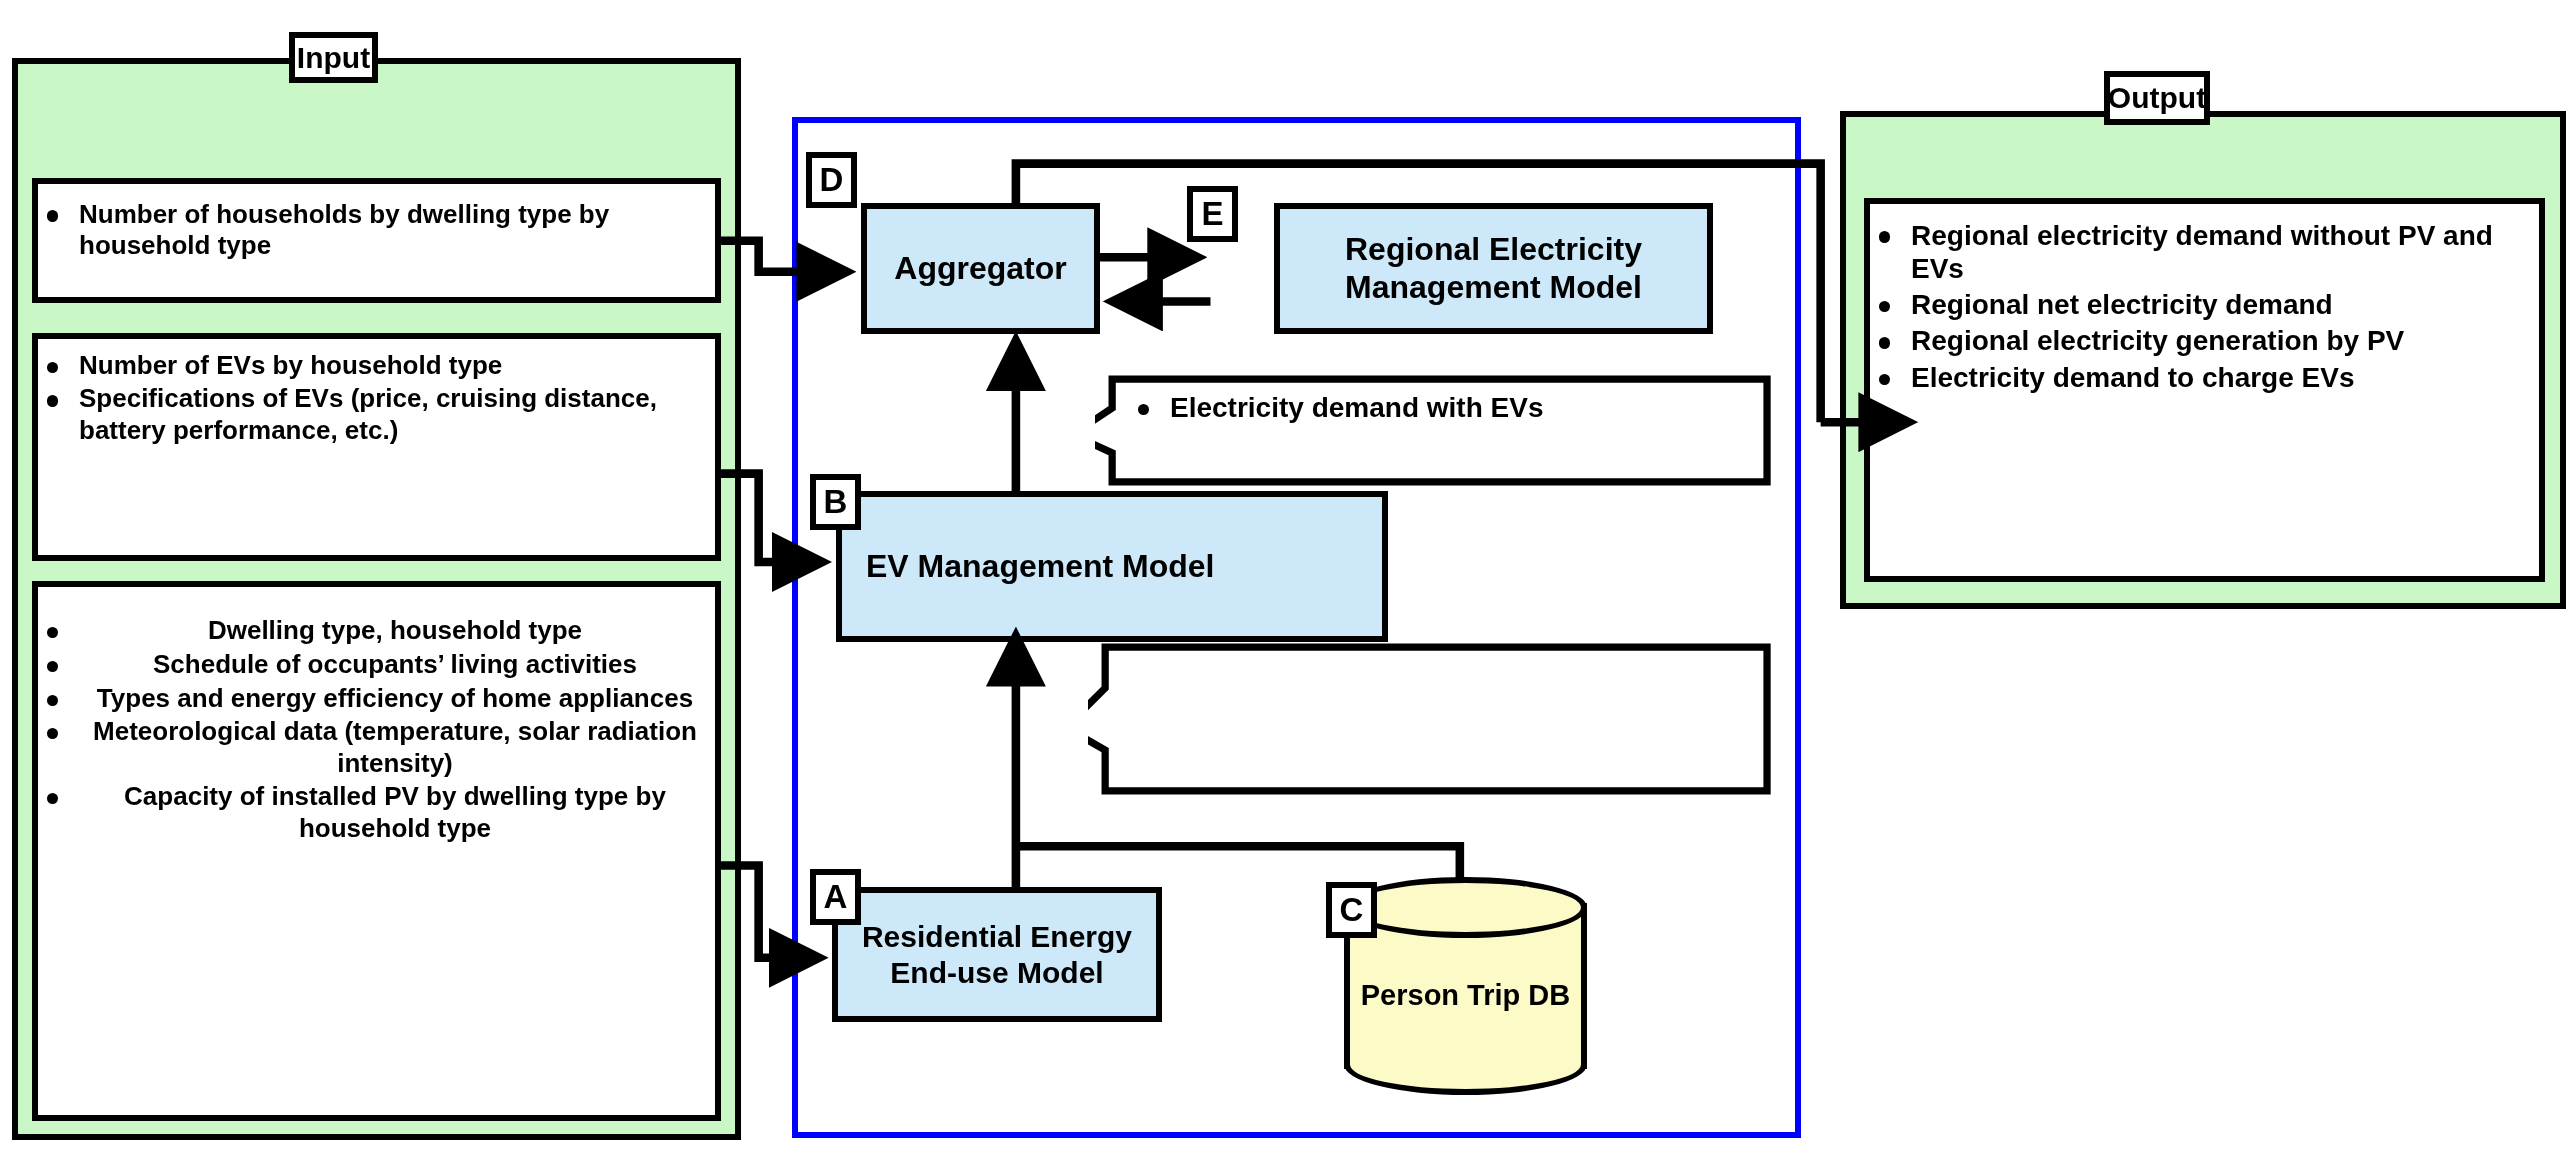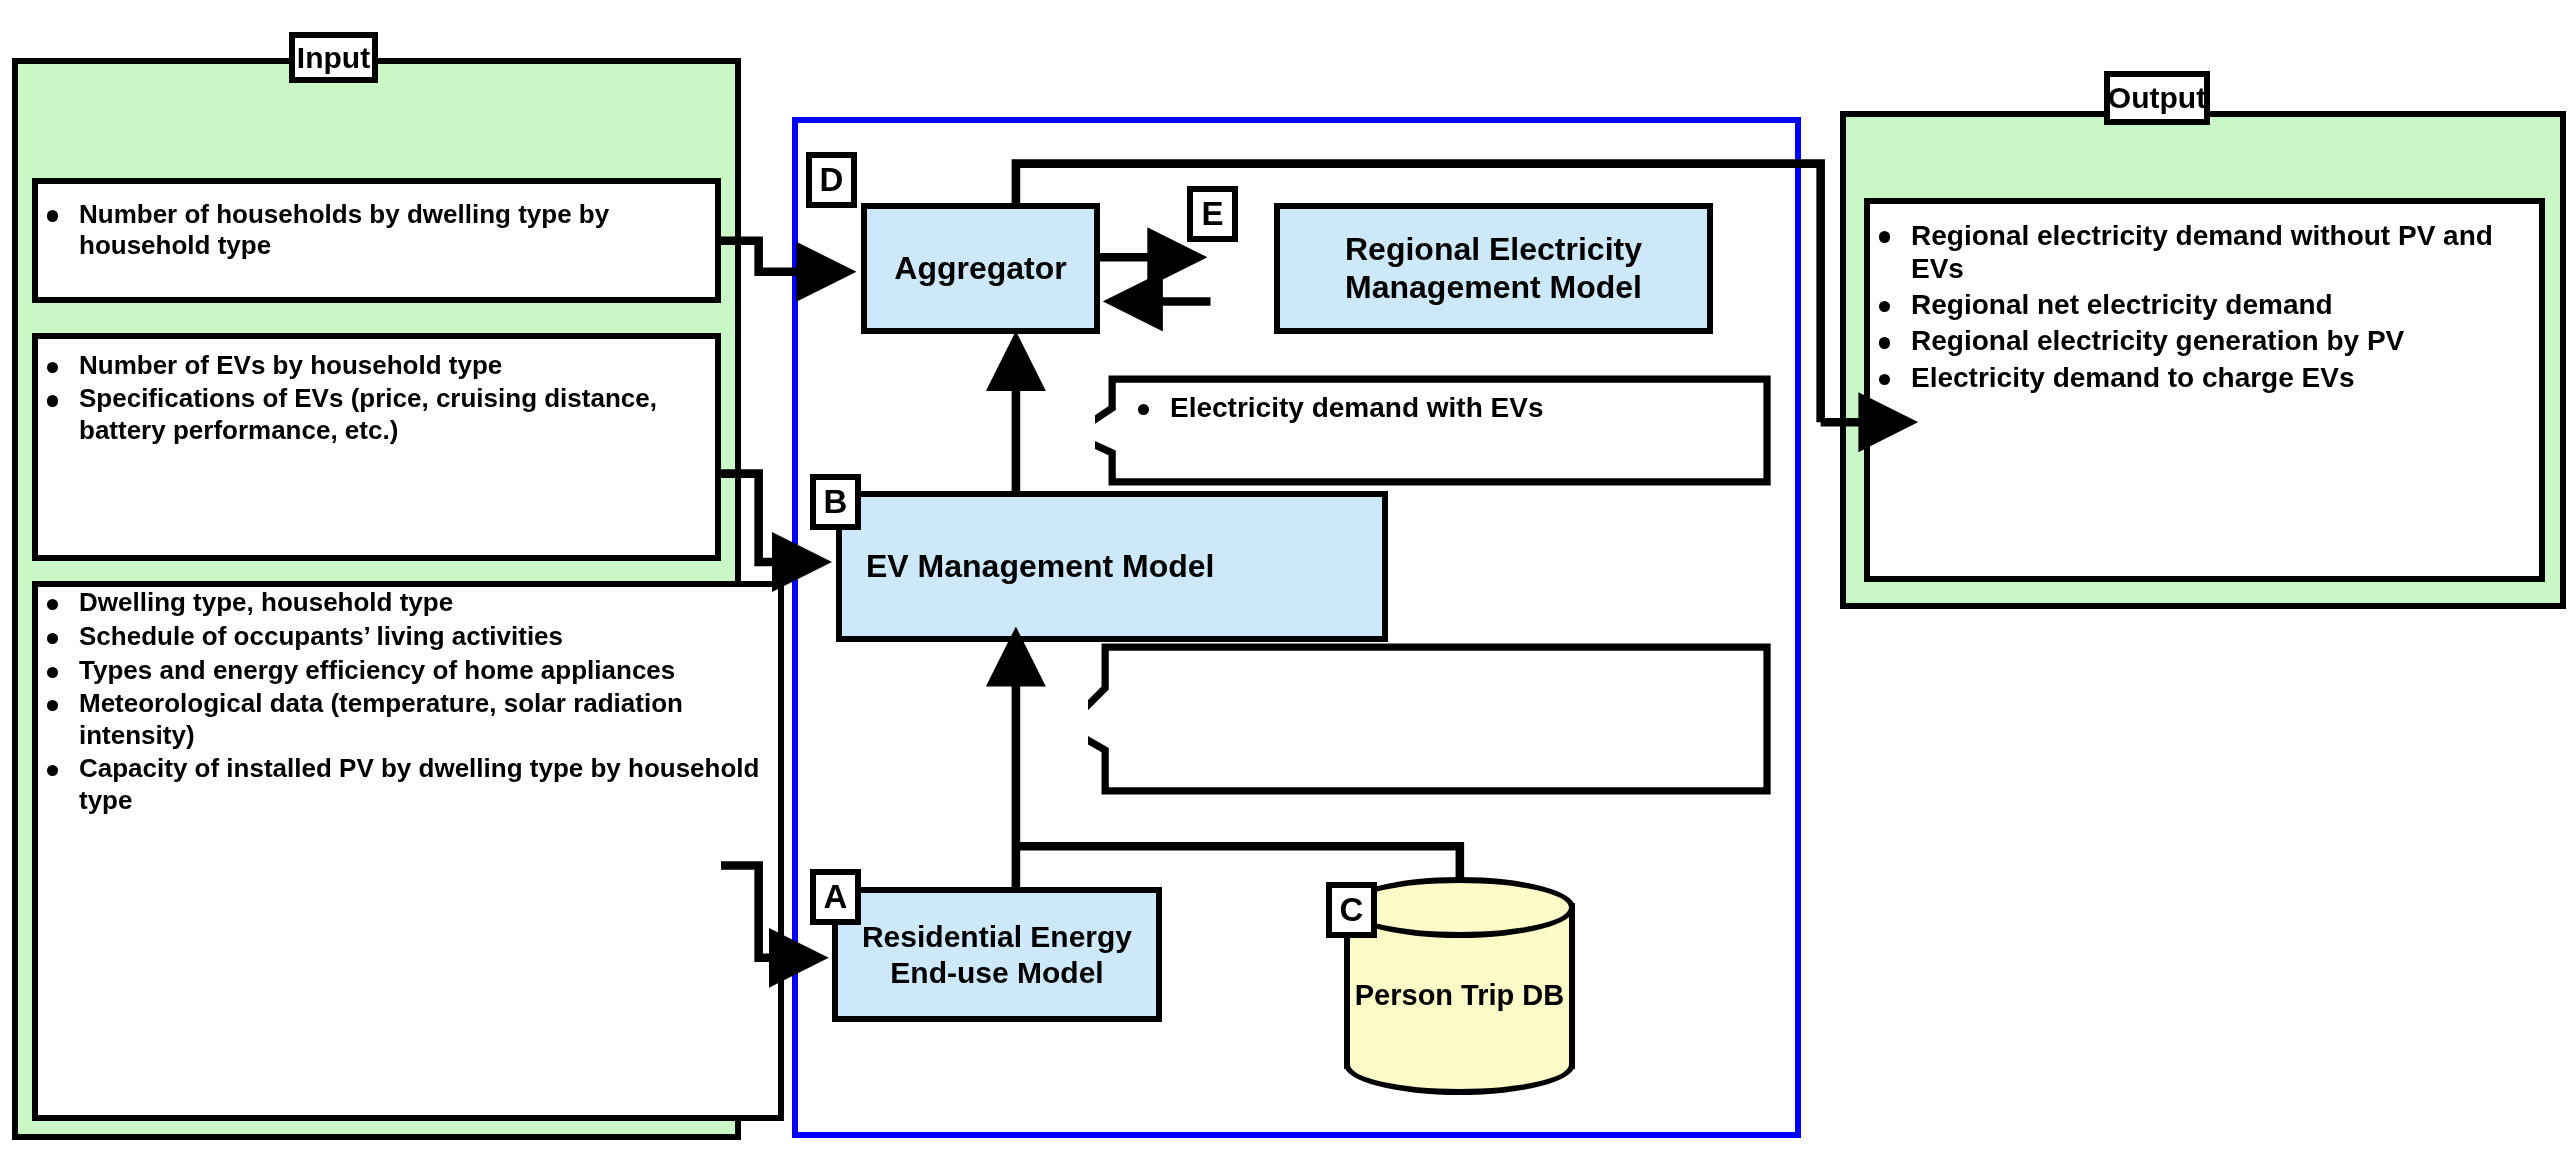--- a/index.html
+++ b/index.html
@@ -45,21 +45,21 @@
     position:relative;padding-left:41px;font-weight:bold;color:#000;
     line-height:1.20;margin:0 0 2.6px 0;
   }
   ul.bl li:before{
     content:"";position:absolute;left:9.2px;top:0.46em;
     width:11.2px;height:11.2px;border-radius:50%;background:#000;
   }
   ul.bl li:last-child{margin-bottom:0;}
 
   
-  .cyl{position:absolute;z-index:25;}
+  .cyl{position:absolute;z-index:25;padding-left:12px;}
   .cyl .body{
     position:absolute;left:0;right:0;top:26px;bottom:26px;
     background:#fcfbc8;border-left:6px solid #000;border-right:6px solid #000;
     box-sizing:border-box;
   }
   .cyl .top{
     position:absolute;left:0;top:0;width:100%;height:61px;
     background:#fcfbc8;border:6px solid #000;border-radius:50%;box-sizing:border-box;
   }
   .cyl .bot{
@@ -94,21 +94,21 @@
     </ul>
   </div>
 
   <div class="white-box" style="left:32px;top:333px;width:689px;height:228px;padding:10.6px 4px 0 0;">
     <ul class="bl" style="font-size:26px;">
       <li>Number of EVs by household type</li>
       <li>Specifications of EVs (price, cruising distance, battery performance, etc.)</li>
     </ul>
   </div>
 
-  <div class="white-box" style="left:32px;top:581px;width:752px;height:540px;padding:0 4px 0 0;">
+  <div class="white-box" style="left:32px;top:581px;width:689px;height:540px;padding:28px 4px 0 0;text-align:center;">
     <ul class="bl" style="font-size:26px;">
       <li>Dwelling type, household type</li>
       <li>Schedule of occupants’ living activities</li>
       <li>Types and energy efficiency of home appliances</li>
       <li>Meteorological data (temperature, solar radiation intensity)</li>
       <li>Capacity of installed PV by dwelling type by household type</li>
     </ul>
   </div>
 
   <div class="blue-frame" style="left:792px;top:117px;width:1009px;height:1021px;"></div>

